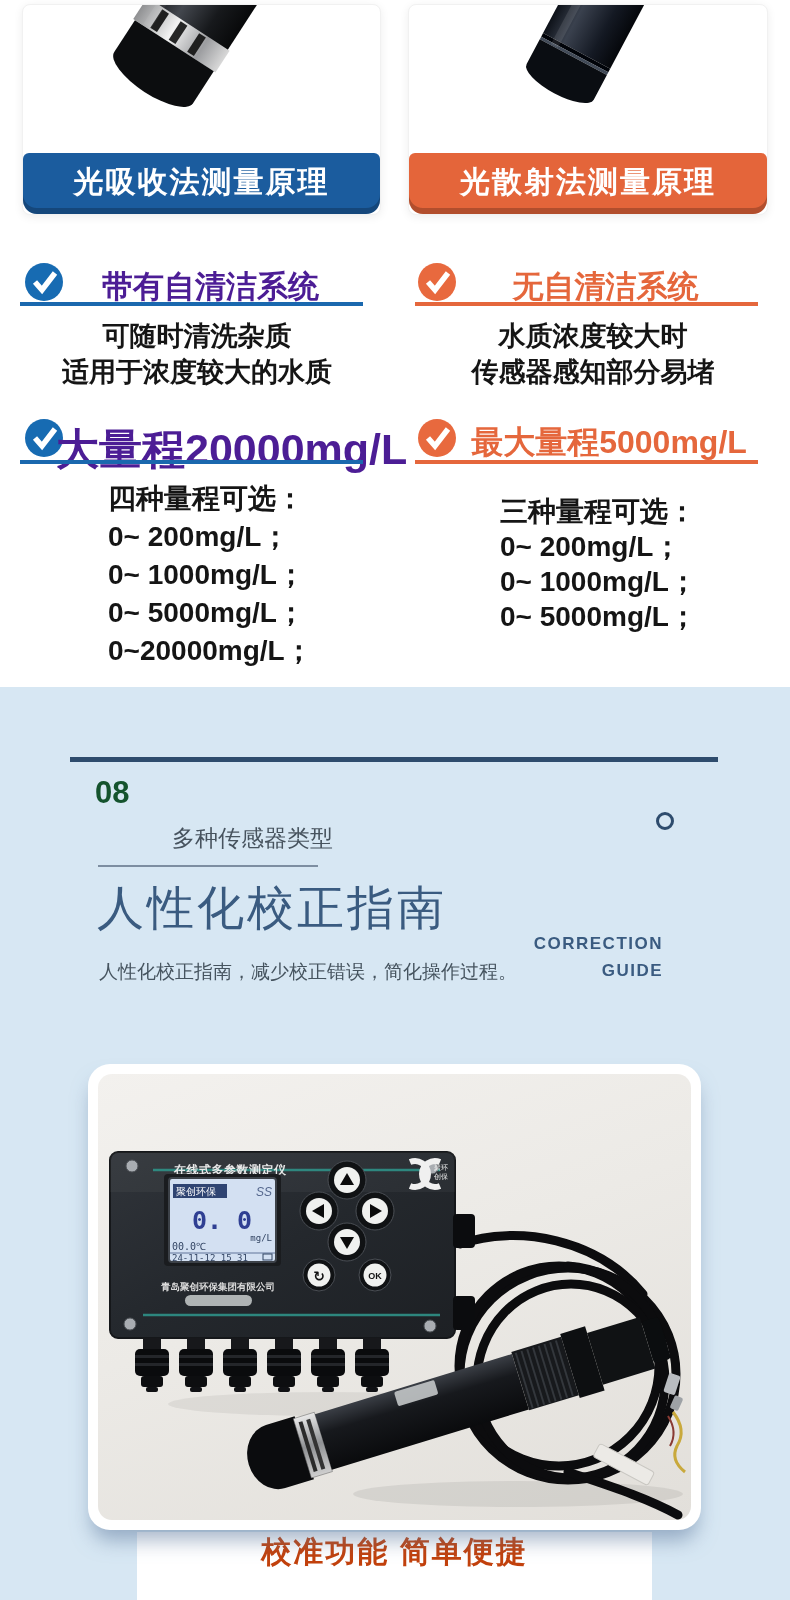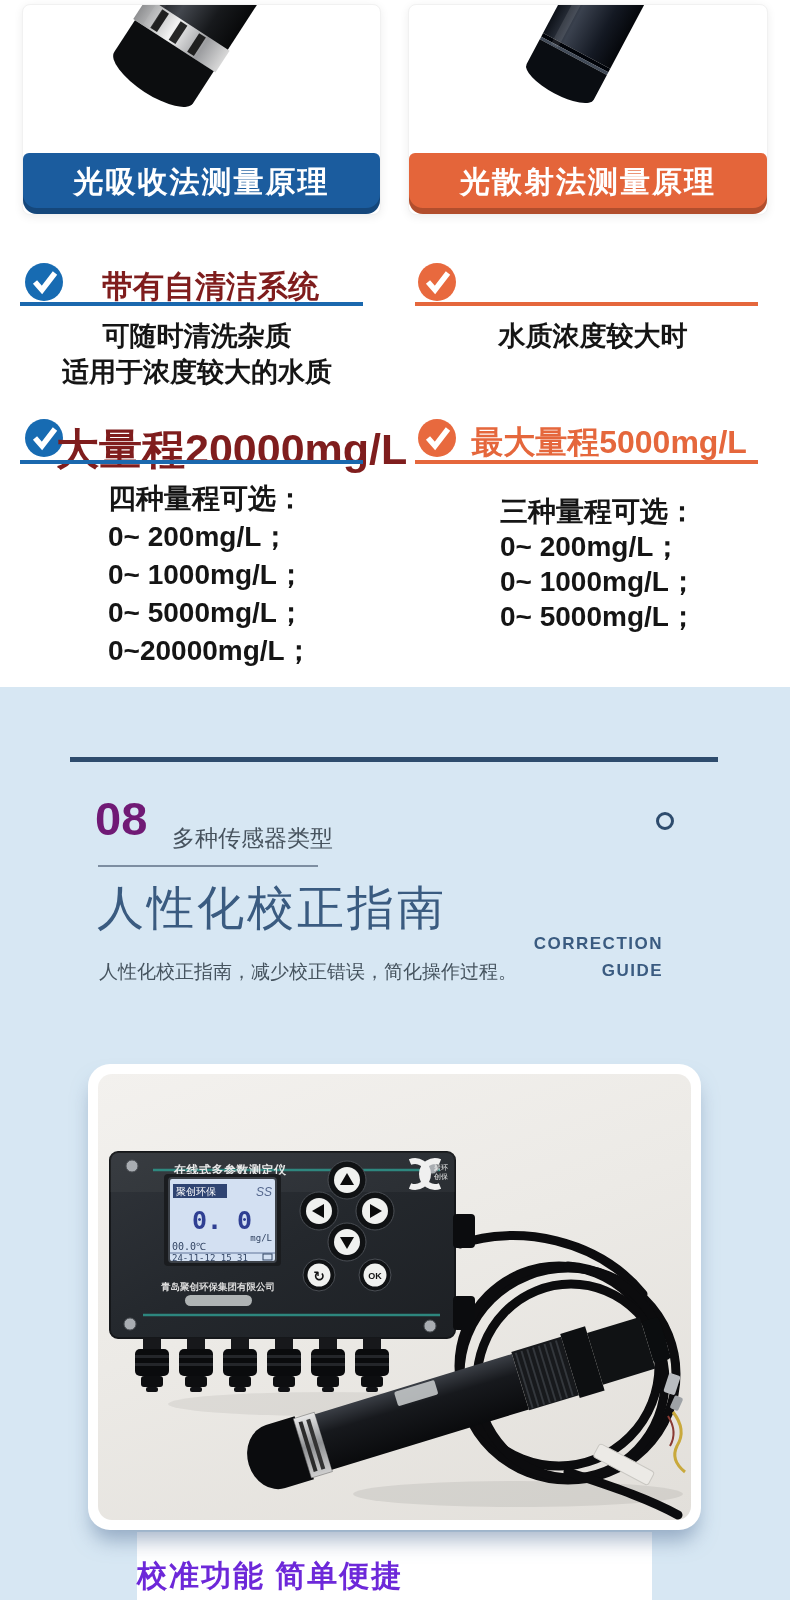--- a/index.html
+++ b/index.html
@@ -12,51 +12,51 @@
   .card-r{left:408px;width:358px;}
   .probe-img{position:absolute;top:0;left:0;width:100%;height:148px;display:block;}
   .banner{position:absolute;left:0;right:0;bottom:0;height:61px;border-radius:6px 6px 14px 14px;
           color:#fff;font-size:30px;font-weight:bold;text-align:center;line-height:57px;
           letter-spacing:2px;box-shadow:inset 0 -6px 0 rgba(0,0,0,.22);}
   .banner-blue{background:#1b5c9e;}
   .banner-orange{background:#e4653a;}
   
   .check{position:absolute;width:38px;height:38px;}
   .f-title{position:absolute;font-weight:bold;text-align:center;white-space:nowrap;}
-  .blue-t{color:#7f1d1d;}
+  .blue-t{color:#4c1d95;}
   .orange-t{color:#e5673c;}
   .rule{position:absolute;height:4px;}
   .rule-blue{background:#1a68ae;}
   .rule-orange{background:#e5673c;}
   .body-line{position:absolute;width:350px;text-align:center;font-size:27px;color:#151515;
              font-weight:600;white-space:nowrap;}
   .range-list{position:absolute;font-size:28px;color:#151515;font-weight:600;}
   .range-list div{white-space:nowrap;}
   .list-l div{line-height:38px;}
   .list-r div{line-height:35px;}
   
   .section2{position:absolute;left:0;top:687px;width:790px;height:913px;background:#d7e7f3;}
   .divider{position:absolute;left:70px;top:70px;width:648px;height:5px;background:#2e4c6d;}
   .ring{position:absolute;left:656px;top:125px;width:12px;height:12px;border:3px solid #2e4c6d;
         border-radius:50%;}
-  .sec-num{position:absolute;left:95px;top:104px;font-size:47px;font-weight:bold;color:#701a75;}
+  .sec-num{position:absolute;left:95px;top:88px;font-size:31px;font-weight:bold;color:#14532d;}
   .sec-kicker{position:absolute;left:172px;top:136px;font-size:23px;color:#47535e;}
   .sec-underline{position:absolute;left:98px;top:178px;width:220px;height:2px;background:#7d8ea1;}
   .sec-title{position:absolute;left:97px;top:190px;font-size:47px;font-weight:normal;color:#3a5b80;
              letter-spacing:3px;white-space:nowrap;}
   .sec-desc{position:absolute;left:99px;top:272px;font-size:19px;color:#46545f;white-space:nowrap;}
   .sec-en{position:absolute;right:127px;text-align:right;font-size:17px;font-weight:bold;
           color:#3a5b80;letter-spacing:1.5px;}
   .en1{top:247px;} .en2{top:274px;}
   .photo-card{position:absolute;left:88px;top:377px;width:613px;height:466px;background:#fff;
               border-radius:22px;box-shadow:0 14px 20px -4px rgba(92,120,156,.55);z-index:2;}
   .photo{position:absolute;left:10px;top:10px;width:593px;height:446px;border-radius:14px;
          overflow:hidden;background:linear-gradient(160deg,#f3f1ee 0%,#eceae6 45%,#e2dfda 100%);}
   .footer-panel{position:absolute;left:137px;top:845px;width:515px;height:68px;background:#fff;z-index:1;}
-  .footer-title{padding-top:24px;font-size:30px;font-weight:bold;color:#6d28d9;
+  .footer-title{text-align:center;font-size:30px;font-weight:bold;color:#c2410c;
                 letter-spacing:2px;}
   svg text{font-family:"Liberation Sans","DejaVu Sans",sans-serif;}
   .lcd-txt{font-family:"DejaVu Sans Mono","Liberation Mono",monospace;}
 </style>
 </head>
 <body>
 
 <div class="page">
 
   <div class="img-card card-l">
@@ -115,22 +115,24 @@
   </svg>
   <div class="f-title blue-t" style="left:58px;top:266px;width:305px;font-size:31px;">带有自清洁系统</div>
   <div class="rule rule-blue" style="left:20px;top:302px;width:343px;"></div>
   <div class="body-line" style="left:22px;top:354px;">适用于浓度较大的水质</div>
   <div class="body-line" style="left:22px;top:318px;">可随时清洗杂质</div>
 
   <svg class="check" style="left:418px;top:263px;" viewBox="0 0 38 38">
     <circle cx="19" cy="19" r="19" fill="#e8693e"></circle>
     <path d="M10 19 L17 27 L30 10" stroke="#fff" stroke-width="5.5" fill="none"></path>
   </svg>
+  <div class="f-title orange-t" style="left:453px;top:266px;width:305px;font-size:31px;">无自清洁系统</div>
   <div class="rule rule-orange" style="left:415px;top:302px;width:343px;"></div>
   <div class="body-line" style="left:418px;top:318px;">水质浓度较大时</div>
+  <div class="body-line" style="left:418px;top:354px;">传感器感知部分易堵</div>
 
   <svg class="check" style="left:25px;top:419px;" viewBox="0 0 38 38">
     <circle cx="19" cy="19" r="19" fill="#176bb2"></circle>
     <path d="M10 19 L17 27 L30 10" stroke="#fff" stroke-width="5.5" fill="none"></path>
   </svg>
   <div class="f-title blue-t" style="left:56px;top:421px;width:315px;font-size:43px;">大量程20000mg/L</div>
   <div class="rule rule-blue" style="left:20px;top:460px;width:343px;"></div>
   <div class="range-list list-l" style="left:108px;top:480px;">
     <div>四种量程可选：</div>
     <div>0~ 200mg/L；</div>

